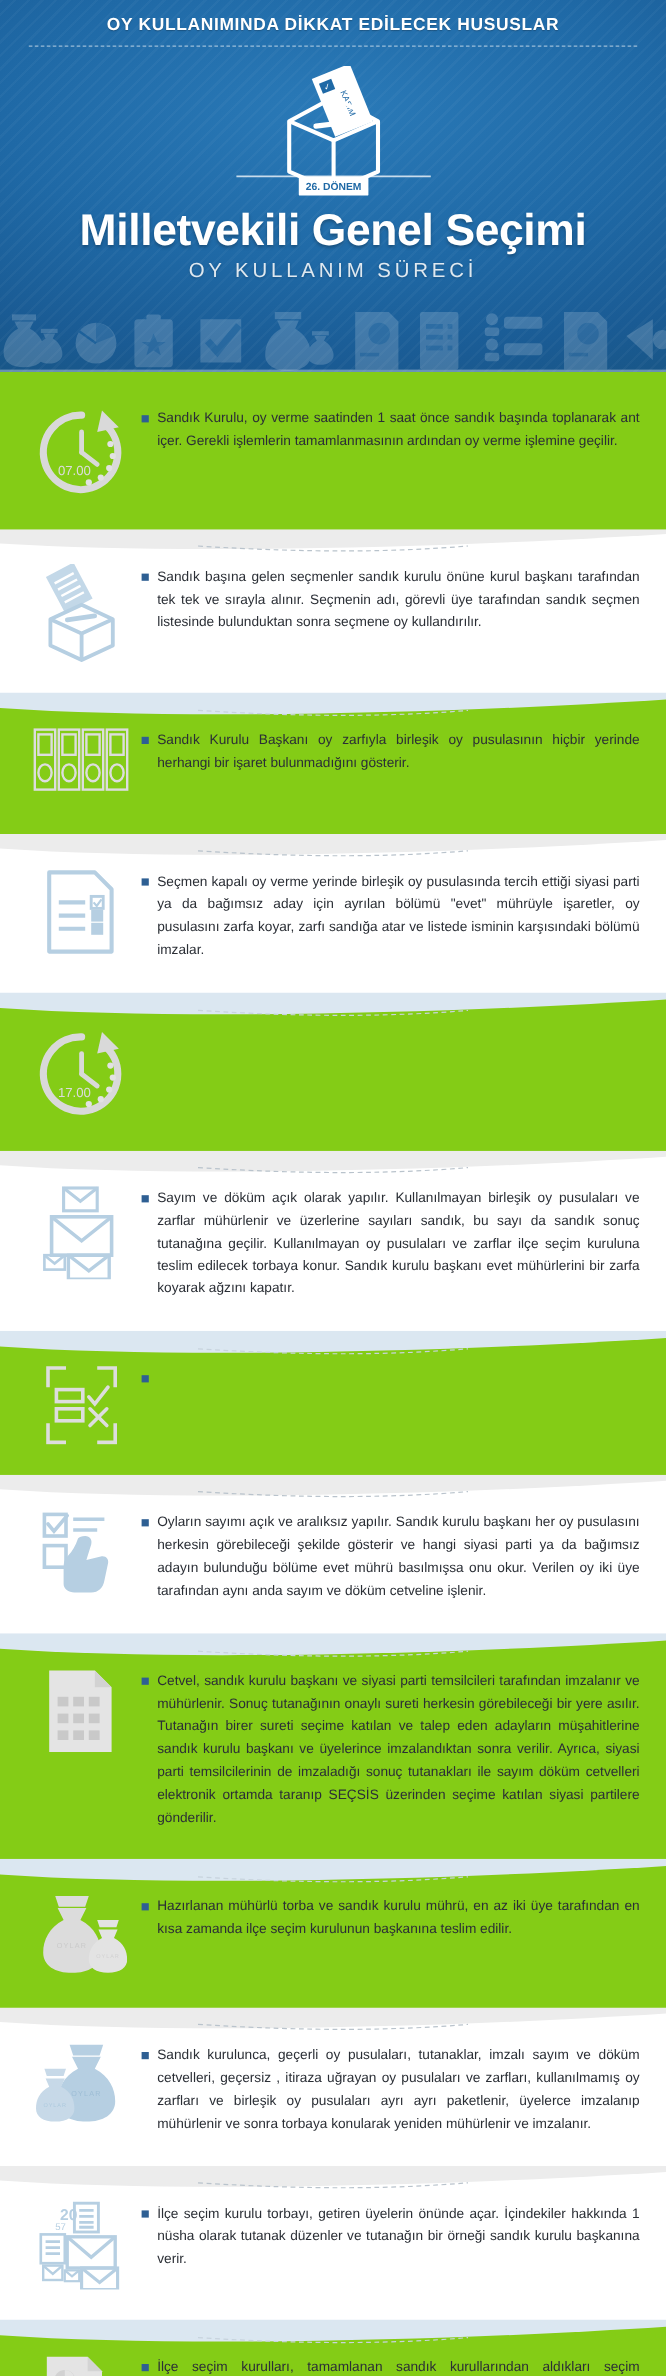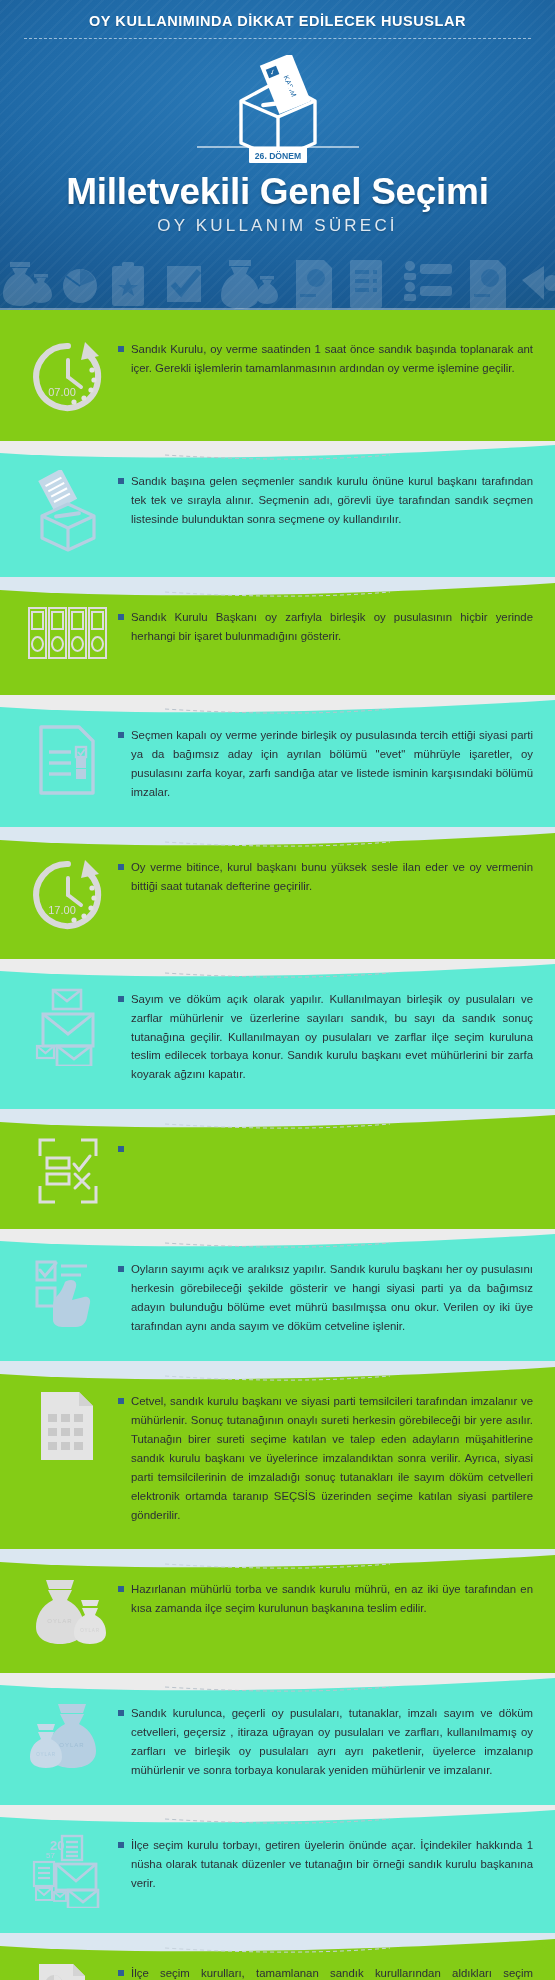--- a/index.html
+++ b/index.html
@@ -93,21 +93,21 @@
   .rows { position: relative; }
 
   .row {
     position: relative;
     display: flex;
     align-items: flex-start;
     padding: 26px 22px 26px 18px;
     min-height: 118px;
   }
   .row.gray { background: #84cc16; }
-  .row.blue { background: #5eead4; }
+  .row.blue { background: #ffffff; }
 
   
   .row .wave {
     position: absolute;
     top: -1px; left: 0;
     width: 555px;
     height: 26px;
     pointer-events: none;
   }
 
@@ -378,24 +378,20 @@
           <line x1="39" y1="39" x2="39" y2="22" stroke="#d9d9d9" stroke-width="4" stroke-linecap="round"></line>
           <line x1="39" y1="39" x2="52" y2="49" stroke="#d9d9d9" stroke-width="4" stroke-linecap="round"></line>
           <circle cx="63" cy="32" r="2.6" fill="#e2e2e2"></circle>
           <circle cx="65" cy="42" r="2.6" fill="#e2e2e2"></circle>
           <circle cx="62" cy="52" r="2.6" fill="#e2e2e2"></circle>
           <circle cx="55" cy="60" r="2.6" fill="#e2e2e2"></circle>
           <circle cx="45" cy="64" r="2.6" fill="#e2e2e2"></circle>
           <text x="33" y="58" font-family="'Liberation Sans',sans-serif" font-size="11" fill="#dcdcdc" text-anchor="middle">17.00</text>
         </svg>
       </div>
-      <div class="row-body">
-        <span class="bullet"></span>
-        <div class="row-text">Oy verme bitince, kurul başkanı bunu yüksek sesle ilan eder ve oy vermenin bittiği saat tutanak defterine geçirilir.</div>
-      </div>
     </div>
 
     <div class="row blue">
       <svg class="wave" viewBox="0 0 555 26" preserveAspectRatio="none">
         <path d="M0 0 L555 0 L555 5 C400 15 160 23 0 12 Z" fill="#ececec"></path>
         <path d="M165 14 C260 20 330 19 390 14" fill="none" stroke="#b9c3cc" stroke-width="1" stroke-dasharray="4 3"></path>
       </svg>
       <div class="row-icon">
         <svg width="66" height="78" viewBox="0 0 66 78">
           <g fill="none" stroke="#b6cfe2" stroke-width="2.6">

